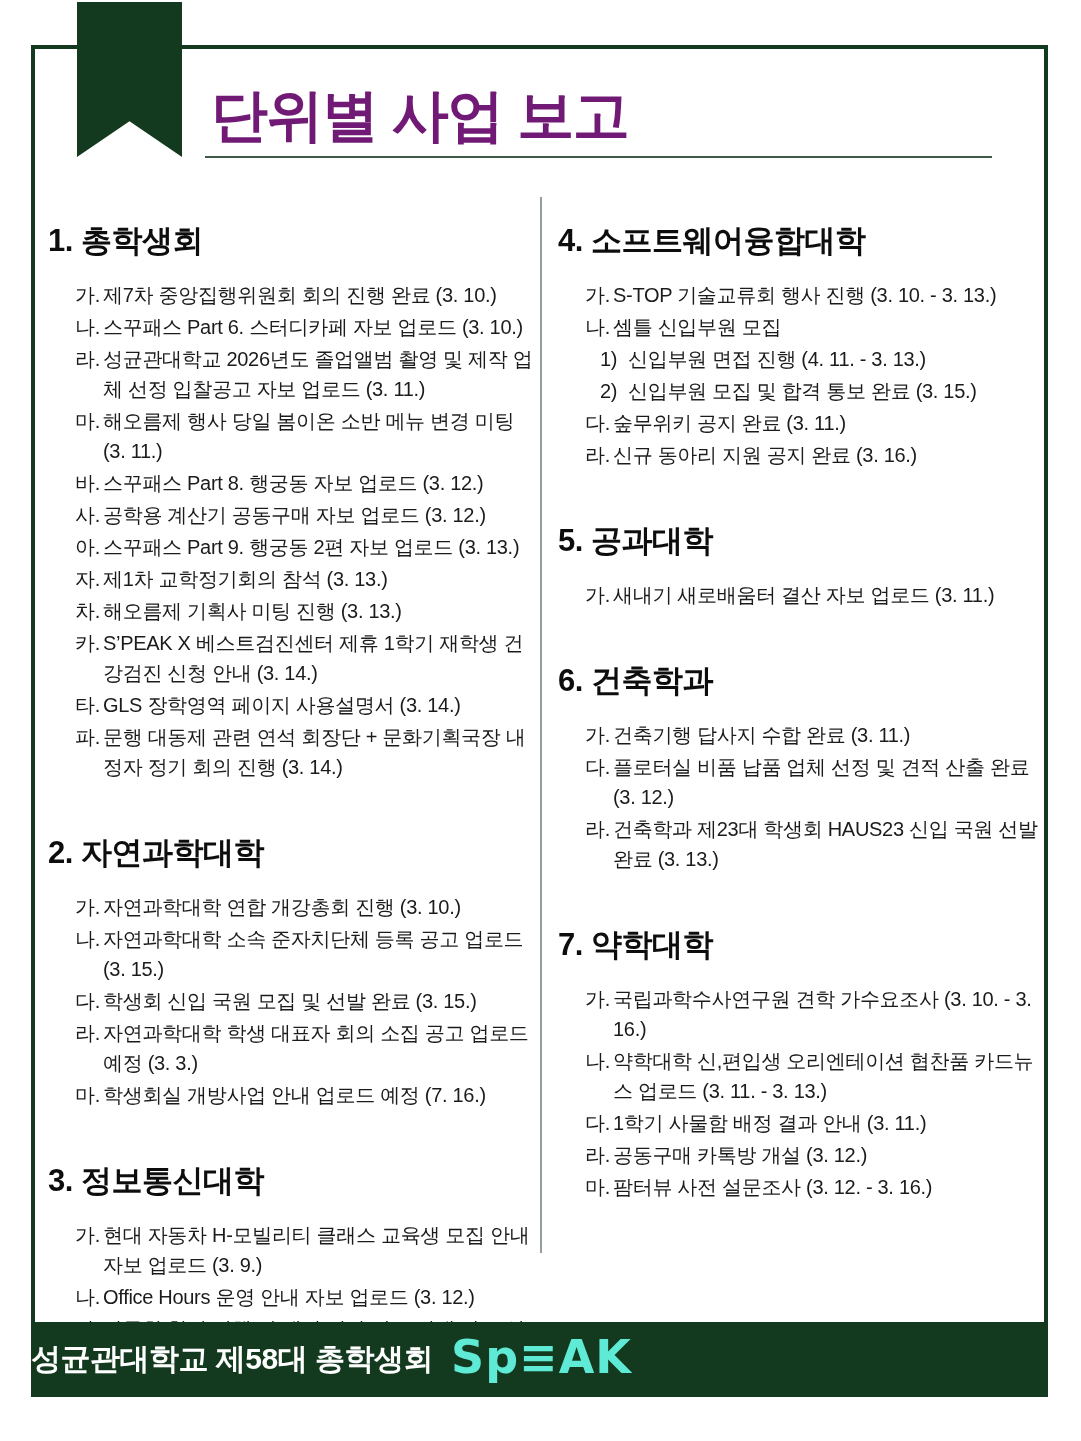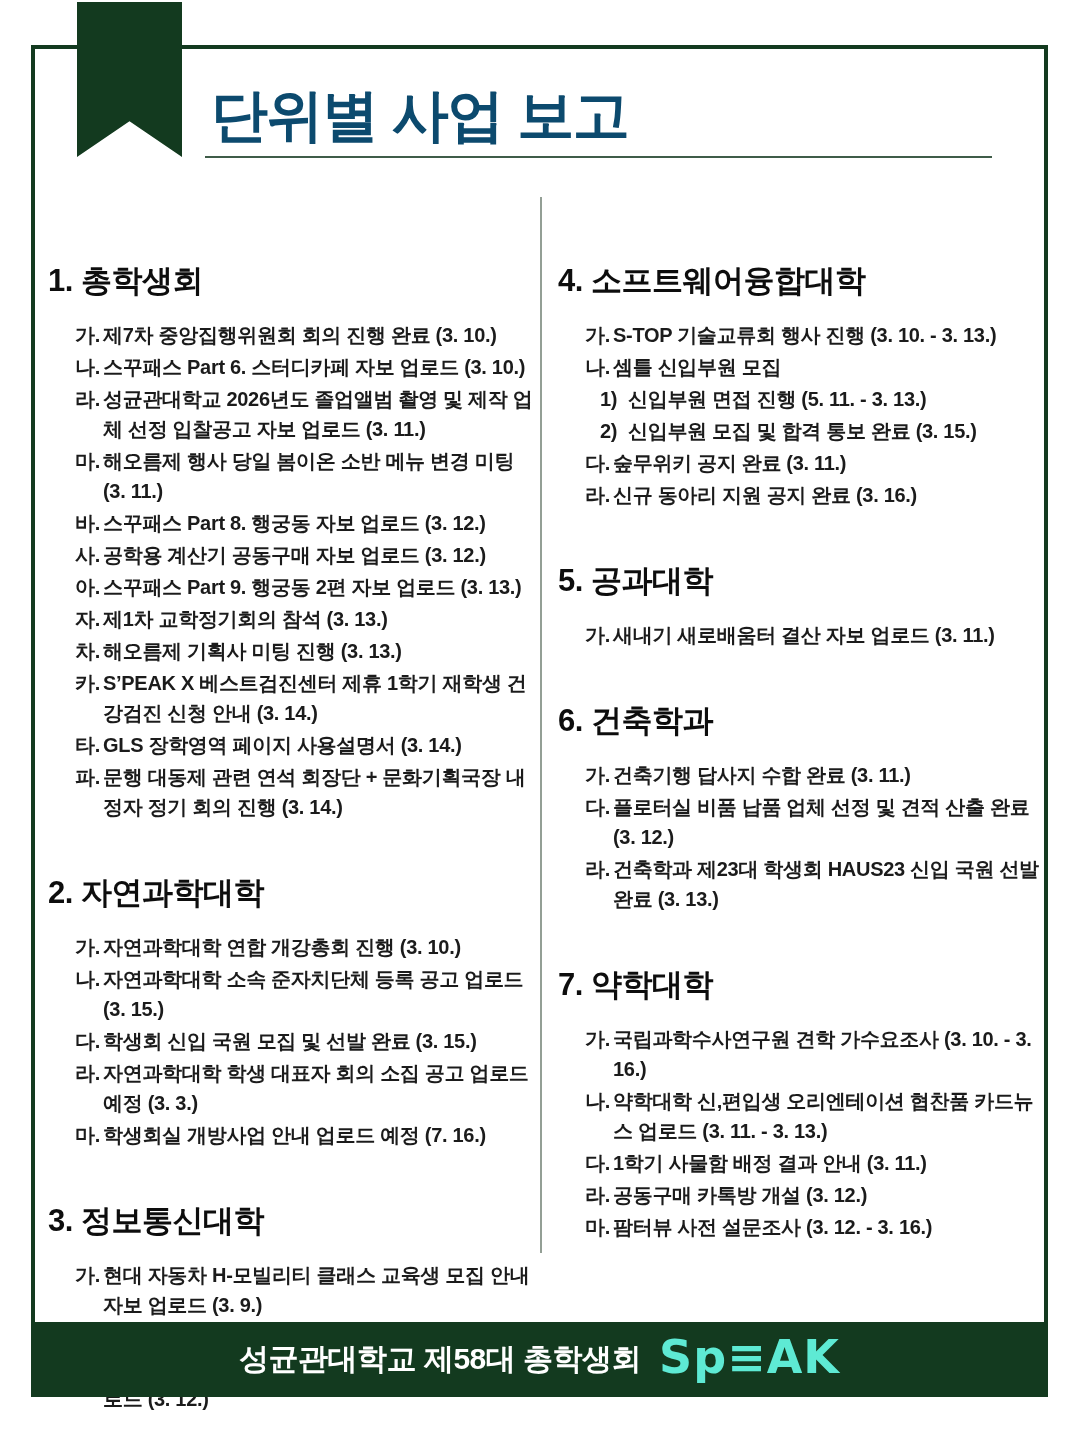--- a/index.html
+++ b/index.html
@@ -12,52 +12,51 @@
     position:absolute; left:31px; top:45px; width:1017px; height:1352px;
     border:4px solid var(--green,#133A1F); background:transparent;
   }
   .bookmark {
     position:absolute; left:77px; top:2px; width:105px; height:155px;
     background:var(--green,#133A1F);
     clip-path:polygon(0 0, 100% 0, 100% 100%, 50% 77%, 0 100%);
   }
   .title {
     position:absolute; left:211px; top:78px;
-    font-size:57px; font-weight:900; letter-spacing:-1.5px; color:#0c4a6e;
+    font-size:57px; font-weight:900; letter-spacing:-1.5px; color:#701a75;
     white-space:nowrap;
   }
   .title-underline {
     position:absolute; left:205px; top:156px; width:787px; height:2px;
     background:var(--underline,#3F5C49);
   }
   .divider {
     position:absolute; left:540px; top:197px; width:2px; height:1056px;
     background:var(--divider,#6F7F72); opacity:.75;
   }
   .col { position:absolute; top:222px; }
   .col-left  { left:48px;  width:492px; }
   .col-right { left:558px; width:484px; }
   .sec + .sec { margin-top:52px; }
   .sec-h {
     font-size:31px; line-height:38px; font-weight:800;
     letter-spacing:-0.5px; color:#0d0d0d; margin-bottom:20px;
     white-space:nowrap;
-    margin-top:40px;
   }
   .items { padding-left:27px; }
   .item {
     font-size:20px; line-height:30px; margin-bottom:2px;
-    padding-left:28px; font-weight:700; letter-spacing:-0.3px; color:#1b1b1b;
+    padding-left:28px; font-weight:400; letter-spacing:-0.3px; color:#1b1b1b;
   }
   .item.sub { margin-left:15px; }
   .item-label { display:inline-block; width:28px; margin-left:-28px; }
   .footer {
     position:absolute; left:31px; top:1322px; width:1017px; height:75px;
     background:var(--green,#133A1F);
-    display:flex; align-items:center; justify-content:center; gap:18px;
+    display:flex; align-items:center; justify-content:flex-start; gap:18px;
   }
   .footer-org { color:#ffffff; font-size:30px; font-weight:800; letter-spacing:-0.5px; white-space:nowrap; }
   .footer-logo {
     color:#5eead4; font-size:46px; font-weight:800; letter-spacing:1px;
     font-family:"DejaVu Sans", sans-serif; transform:translateY(-3px); white-space:nowrap;
   }
 </style>
 </head>
 <body>
 
@@ -103,21 +102,21 @@
           <div class="item"><span class="item-label">다.</span><span>사물함 철거 진행 및 배정 결과 발표 안내 자보 업로드 (3. 12.)</span></div>
         </div>
       </section>
     </div>
   <div class="col col-right">
       <section class="sec">
         <h2 class="sec-h">4. 소프트웨어융합대학</h2>
         <div class="items">
           <div class="item"><span class="item-label">가.</span><span>S-TOP 기술교류회 행사 진행 (3. 10. - 3. 13.)</span></div>
           <div class="item"><span class="item-label">나.</span><span>셈틀 신입부원 모집</span></div>
-          <div class="item sub"><span class="item-label">1)</span><span>신입부원 면접 진행 (5. 11. - 3. 13.)</span></div>
+          <div class="item sub"><span class="item-label">1)</span><span>신입부원 면접 진행 (4. 11. - 3. 13.)</span></div>
           <div class="item sub"><span class="item-label">2)</span><span>신입부원 모집 및 합격 통보 완료 (3. 15.)</span></div>
           <div class="item"><span class="item-label">다.</span><span>숲무위키 공지 완료 (3. 11.)</span></div>
           <div class="item"><span class="item-label">라.</span><span>신규 동아리 지원 공지 완료 (3. 16.)</span></div>
         </div>
       </section>
       <section class="sec">
         <h2 class="sec-h">5. 공과대학</h2>
         <div class="items">
           <div class="item"><span class="item-label">가.</span><span>새내기 새로배움터 결산 자보 업로드 (3. 11.)</span></div>
         </div>

